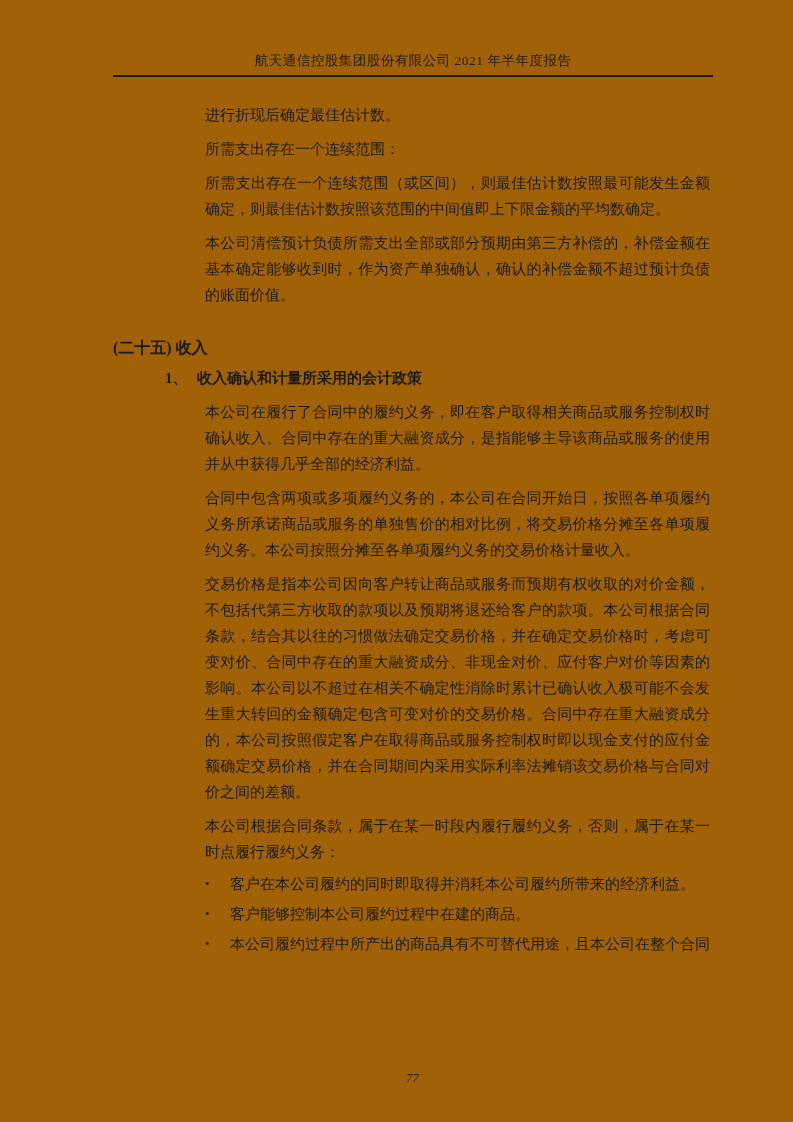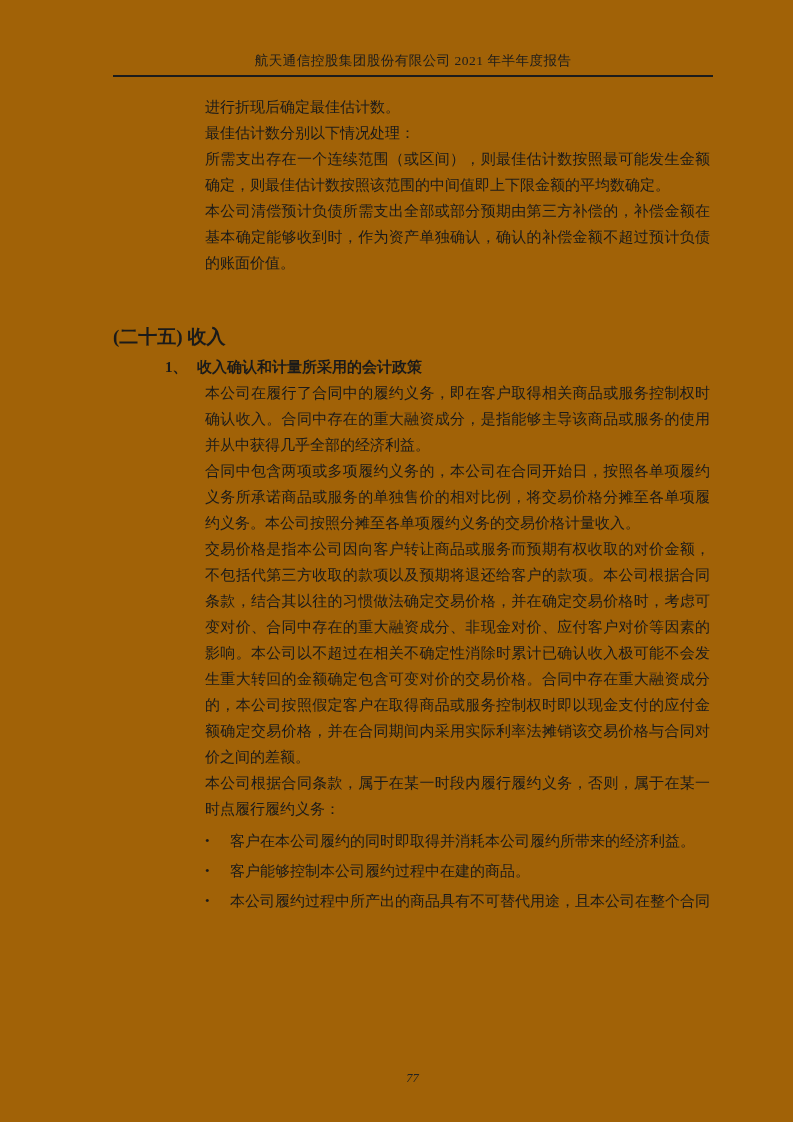--- a/index.html
+++ b/index.html
@@ -35,27 +35,27 @@
   
   .content {
     position: absolute;
     top: 94px;
     left: 113px;
     width: 597px;
     font-size: 15px;
     line-height: 26px;
   }
   .body-para {
-    margin: 0 0 0 92px;
+    margin: 8px 0 0 92px;
     text-align: justify;
     text-justify: inter-ideograph;
   }
   .section-heading {
-    margin: 48px 0 4px 0;
-    font-size: 19px;
+    margin: 27px 0 4px 0;
+    font-size: 16px;
     font-weight: bold;
     line-height: 26px;
   }
   .subsection-heading {
     display: flex;
     margin: 0 0 0 52px;
     font-weight: bold;
     line-height: 26px;
   }
   .subsection-number {
@@ -102,21 +102,21 @@
 
 <div class="page">
 
   <div class="page-header">
     <div class="header-title">航天通信控股集团股份有限公司 2021 年半年度报告</div>
   </div>
 
   <div class="content">
 
     <p class="body-para">进行折现后确定最佳估计数。</p>
-    <p class="body-para">最佳估计数分别以下情况处理：</p>
+    <p class="body-para">所需支出存在一个连续范围：</p>
     <p class="body-para">所需支出存在一个连续范围（或区间），则最佳估计数按照最可能发生金额确定，则最佳估计数按照该范围的中间值即上下限金额的平均数确定。</p>
     <p class="body-para">本公司清偿预计负债所需支出全部或部分预期由第三方补偿的，补偿金额在基本确定能够收到时，作为资产单独确认，确认的补偿金额不超过预计负债的账面价值。</p>
 
     <h2 class="section-heading">(二十五) 收入</h2>
 
     <div class="subsection-heading">
       <span class="subsection-number">1、</span>
       <span class="subsection-title">收入确认和计量所采用的会计政策</span>
     </div>
 

